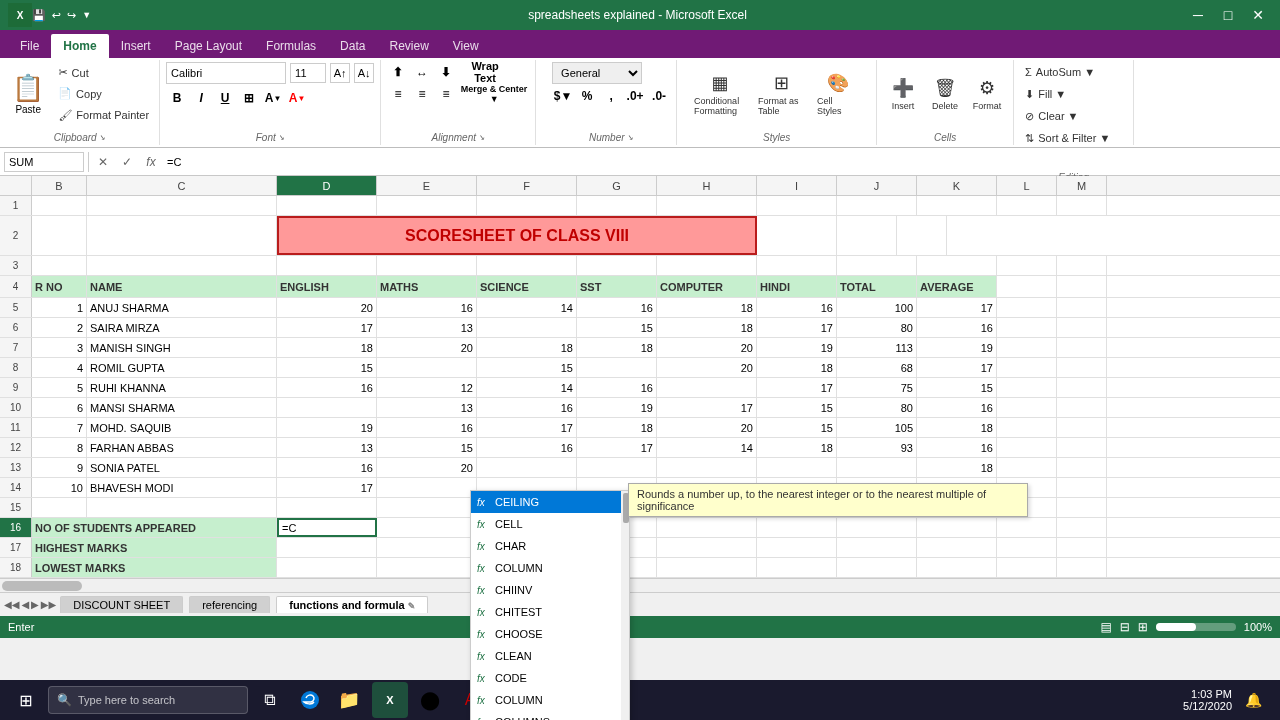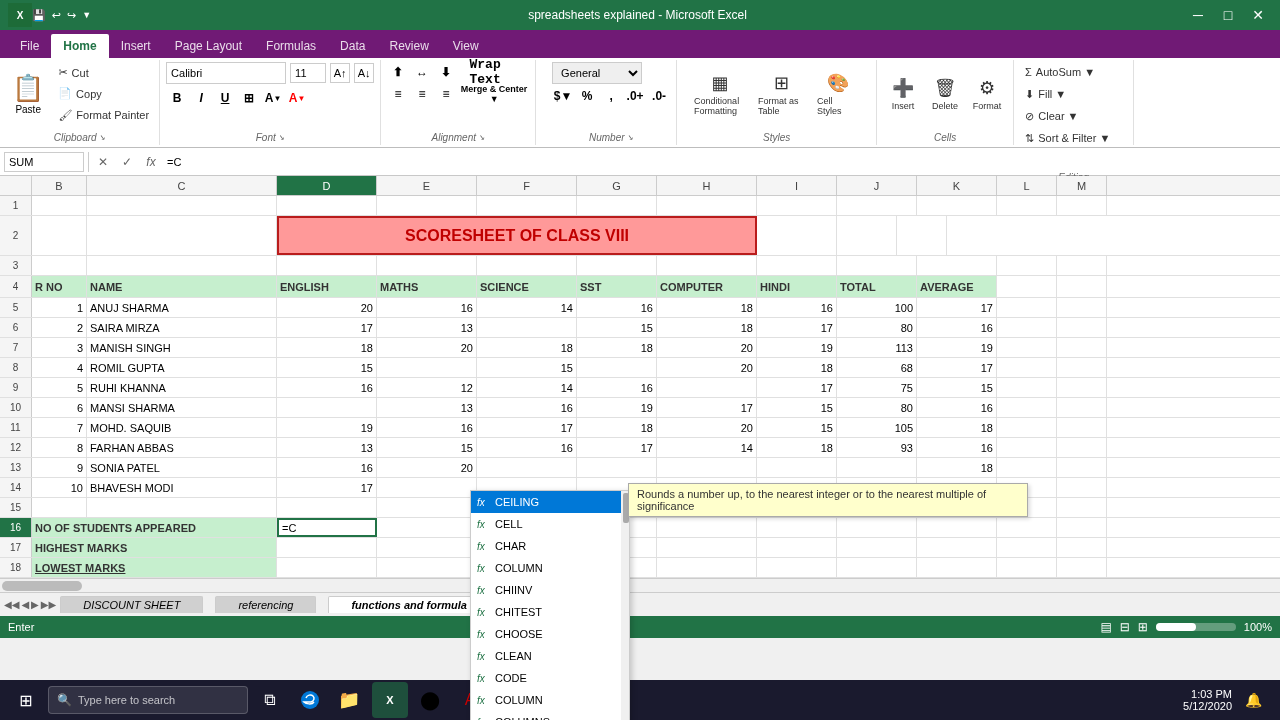--- a/index.html
+++ b/index.html
@@ -270,29 +270,28 @@
     #sheet-tabs-bar {
       height: 24px;
       background: #f0f0f0;
       border-top: 1px solid #ccc;
       display: flex;
       align-items: center;
       padding: 0 4px;
       gap: 0;
     }
     .sheet-tab {
-      padding: 2px 22px;
+      padding: 2px 12px;
       border: 1px solid #ccc;
       border-bottom: none;
       background: #d0d0d0;
       cursor: pointer;
       font-size: 11px;
-      margin-right: 12px;
+      margin-right: 6px;
       border-radius: 2px 2px 0 0;
-      font-style: italic;
     }
     .sheet-tab.active { background: white; font-weight: 600; }
 
     
     #status-bar {
       height: 22px;
       background: #217346;
       color: white;
       display: flex;
       align-items: center;
@@ -493,21 +492,21 @@
       <span class="expand-icon">↘</span>
     </div>
   </div>
 
   <div class="ribbon-group align-group">
     <div class="ribbon-group-top" style="flex-direction:column;gap:2px;">
       <div style="display:flex;gap:2px;">
         <button class="fmt-btn">⬆</button>
         <button class="fmt-btn">↔</button>
         <button class="fmt-btn">⬇</button>
-        <button class="fmt-btn" style="font-size:13px;width:52px;font-family:Liberation Mono, monospace;">Wrap Text</button>
+        <button class="fmt-btn" style="font-size:11px;width:52px;">Wrap Text</button>
       </div>
       <div style="display:flex;gap:2px;">
         <button class="fmt-btn">≡</button>
         <button class="fmt-btn">≡</button>
         <button class="fmt-btn">≡</button>
         <button class="fmt-btn" style="font-size:9px;width:70px;">Merge &amp; Center ▼</button>
       </div>
     </div>
     <div class="ribbon-group-label">
       <span>Alignment</span>
@@ -897,21 +896,21 @@
       <div class="cell col-h"></div>
       <div class="cell col-i"></div>
       <div class="cell col-j"></div>
       <div class="cell col-k"></div>
       <div class="cell col-l"></div>
       <div class="cell col-m"></div>
     </div>
 
     <div class="grid-row">
       <div class="row-num">18</div>
-      <div class="cell label-cell" style="width:245px;font-weight:bold;color:#333;text-decoration:underline;">LOWEST MARKS</div>
+      <div class="cell label-cell" style="width:245px;font-weight:bold;color:#333;">LOWEST MARKS</div>
       <div class="cell col-d"></div>
       <div class="cell col-e"></div>
       <div class="cell col-f"></div>
       <div class="cell col-g"></div>
       <div class="cell col-h"></div>
       <div class="cell col-i"></div>
       <div class="cell col-j"></div>
       <div class="cell col-k"></div>
       <div class="cell col-l"></div>
       <div class="cell col-m"></div>

